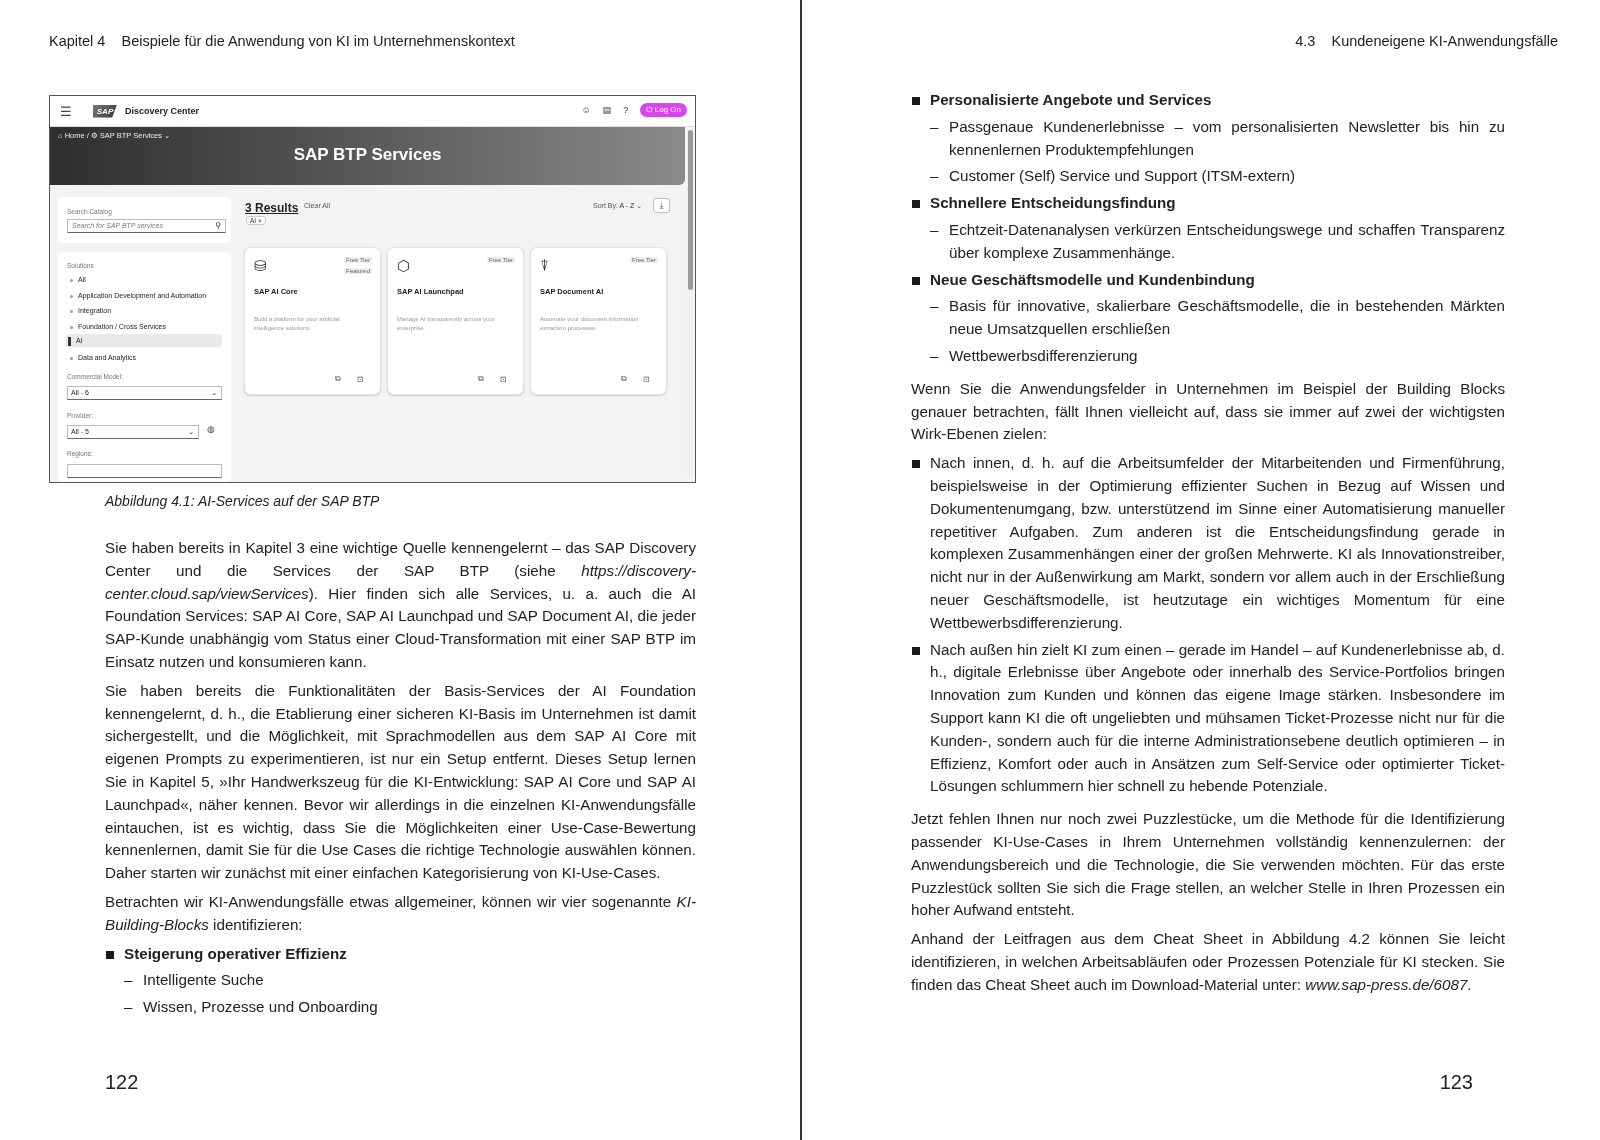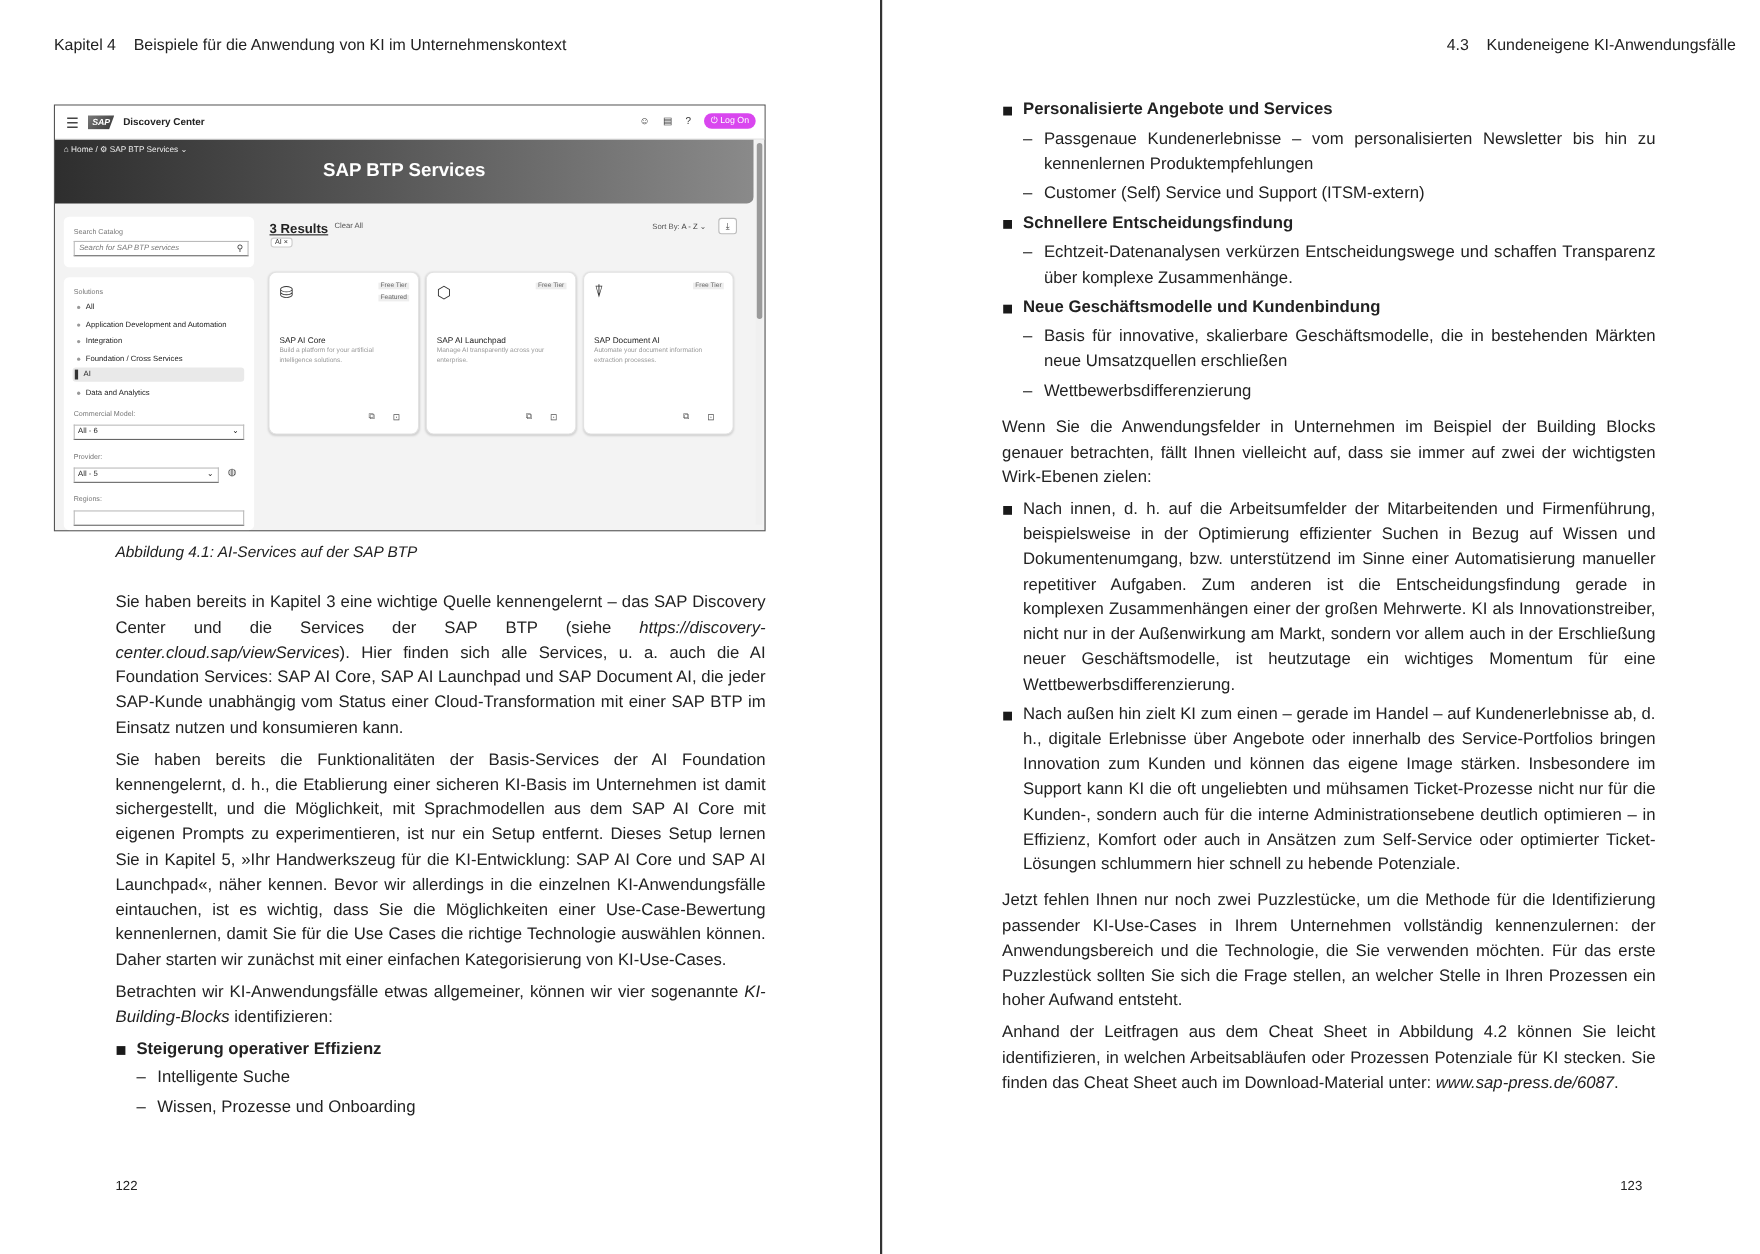--- a/index.html
+++ b/index.html
@@ -1,41 +1,41 @@
 <!DOCTYPE html>
 <html><head>
 <meta charset="utf-8">
 <style>
   html, body { margin:0; padding:0; }
   body { width:1600px; height:1140px; background:#ffffff; position:relative; overflow:hidden;
          font-family:"Liberation Sans", "DejaVu Sans", sans-serif; color:#1a1a1a; }
-  .page { position:absolute; top:0; height:960px;padding-left:20px; }
+  .page { position:absolute; top:0; height:960px; }
   .page.left { left:0; width:800px; }
   .page.right { left:803px; width:797px; }
   .spine { position:absolute; left:800px; top:0; width:2px; height:1140px; background:#333; }
   .running-head { position:absolute; top:33px; font-size:14.5px; color:#222; white-space:pre; }
-  .page-num { position:absolute; top:1071px; font-size:12px; color:#222; }
+  .page-num { position:absolute; top:1071px; font-size:20px; color:#222; }
   .body-text { font-size:15.2px; line-height:22.8px; text-align:justify; color:#222; }
   .body-text p { margin:0 0 6px 0; }
   .body-text em { font-style:italic; }
   ul.bb { list-style:none; margin:0 0 6px 0; padding:0; }
   ul.bb > li { position:relative; padding-left:19px; margin-bottom:4px; }
   ul.bb > li::before { content:""; position:absolute; left:1px; top:8px; width:8px; height:8px; background:#1a1a1a; }
   .bb-title { font-weight:bold; }
   ul.dash { list-style:none; margin:4px 0 4px 0; padding:0; }
   ul.dash > li { position:relative; padding-left:19px; margin-bottom:4px; }
   ul.dash > li::before { content:"–"; position:absolute; left:0; top:0; }
 
   
   .shot { position:absolute; left:49px; top:95px; width:645px; height:386px; border:1px solid #555;
           background:#f3f3f3; overflow:hidden; font-family:"Liberation Sans", sans-serif; }
   .shot-top { position:absolute; left:0; top:0; width:100%; height:30px; background:#fff;
               border-bottom:1px solid #ddd; display:flex; align-items:center; }
   .hamb { margin-left:10px; width:12px; font-size:13px; color:#444; }
-  .sap-logo { margin-left:8px; width:24px; height:13px; background:linear-gradient(135deg,#7a7a7a,#333);
+  .sap-logo { margin-left:21px; width:24px; height:13px; background:linear-gradient(135deg,#7a7a7a,#333);
               color:#fff; font-weight:bold; font-size:8px; font-style:italic; display:flex; align-items:center;
               justify-content:center; clip-path:polygon(0 0,100% 0,80% 100%,0 100%);text-align:right; }
   .dc-title { margin-left:8px; font-size:9px; font-weight:bold; color:#222; }
   .top-icons { position:absolute; right:8px; top:7px; display:flex; align-items:center; gap:12px; }
   .ticon { font-size:9px; color:#333; }
   .logon { background:#d946ef; color:#fff; font-size:8px; border-radius:8px; padding:2px 6px; }
   .hero { position:absolute; left:0; top:31px; width:635px; height:58px;
           background:linear-gradient(90deg,#2e2e2e 0%,#555 45%,#8a8a8a 100%); border-radius:0 0 6px 0; }
   .crumb { position:absolute; left:8px; top:4px; font-size:7.5px; color:#eee; white-space:nowrap; }
   .hero-title { position:absolute; left:0; width:100%; top:18px; text-align:center; font-size:17px; font-weight:bold; color:#fff; }
@@ -60,21 +60,21 @@
   .clear-all { position:absolute; left:254px; top:106px; font-size:7px; color:#555; }
   .chip { position:absolute; left:196px; top:120px; font-size:6.5px; border:1px solid #ccc; border-radius:3px; background:#fff; padding:0 3px; color:#333; }
   .sortby { position:absolute; left:543px; top:106px; font-size:7px; color:#555; white-space:nowrap; }
   .sortby b { color:#333; font-weight:normal; }
   .dl-btn { position:absolute; left:603px; top:102px; width:15px; height:13px; border:1px solid #bbb; border-radius:3px; background:#fff; font-size:8px; text-align:center; line-height:13px; color:#333; }
 
   .card { position:absolute; top:151px; width:135px; height:146px; background:#fff; border-radius:7px;
           box-shadow:0 1px 2px rgba(0,0,0,0.15); border:1px solid #e2e2e2; }
   .card .cicon { position:absolute; left:9px; top:9px; font-size:15px; color:#333; }
   .card .badge { position:absolute; right:8px; font-size:6px; color:#666; background:#eee; padding:0 2px; }
-  .card .ctitle { position:absolute; left:9px; top:57px; font-size:7.5px; font-weight:normal; color:#222; }
+  .card .ctitle { position:absolute; left:9px; top:39px; font-size:7.5px; font-weight:bold; color:#222; }
   .card .cdesc { position:absolute; left:9px; top:67px; width:110px; font-size:6px; line-height:9px; color:#999; }
   .card .act { position:absolute; bottom:10px; font-size:8px; color:#555; }
 </style>
 </head>
 <body>
 
 <div class="page left">
   <div class="running-head" style="left:49px;">Kapitel 4    Beispiele für die Anwendung von KI im Unternehmenskontext</div>
 
   <div class="shot">

